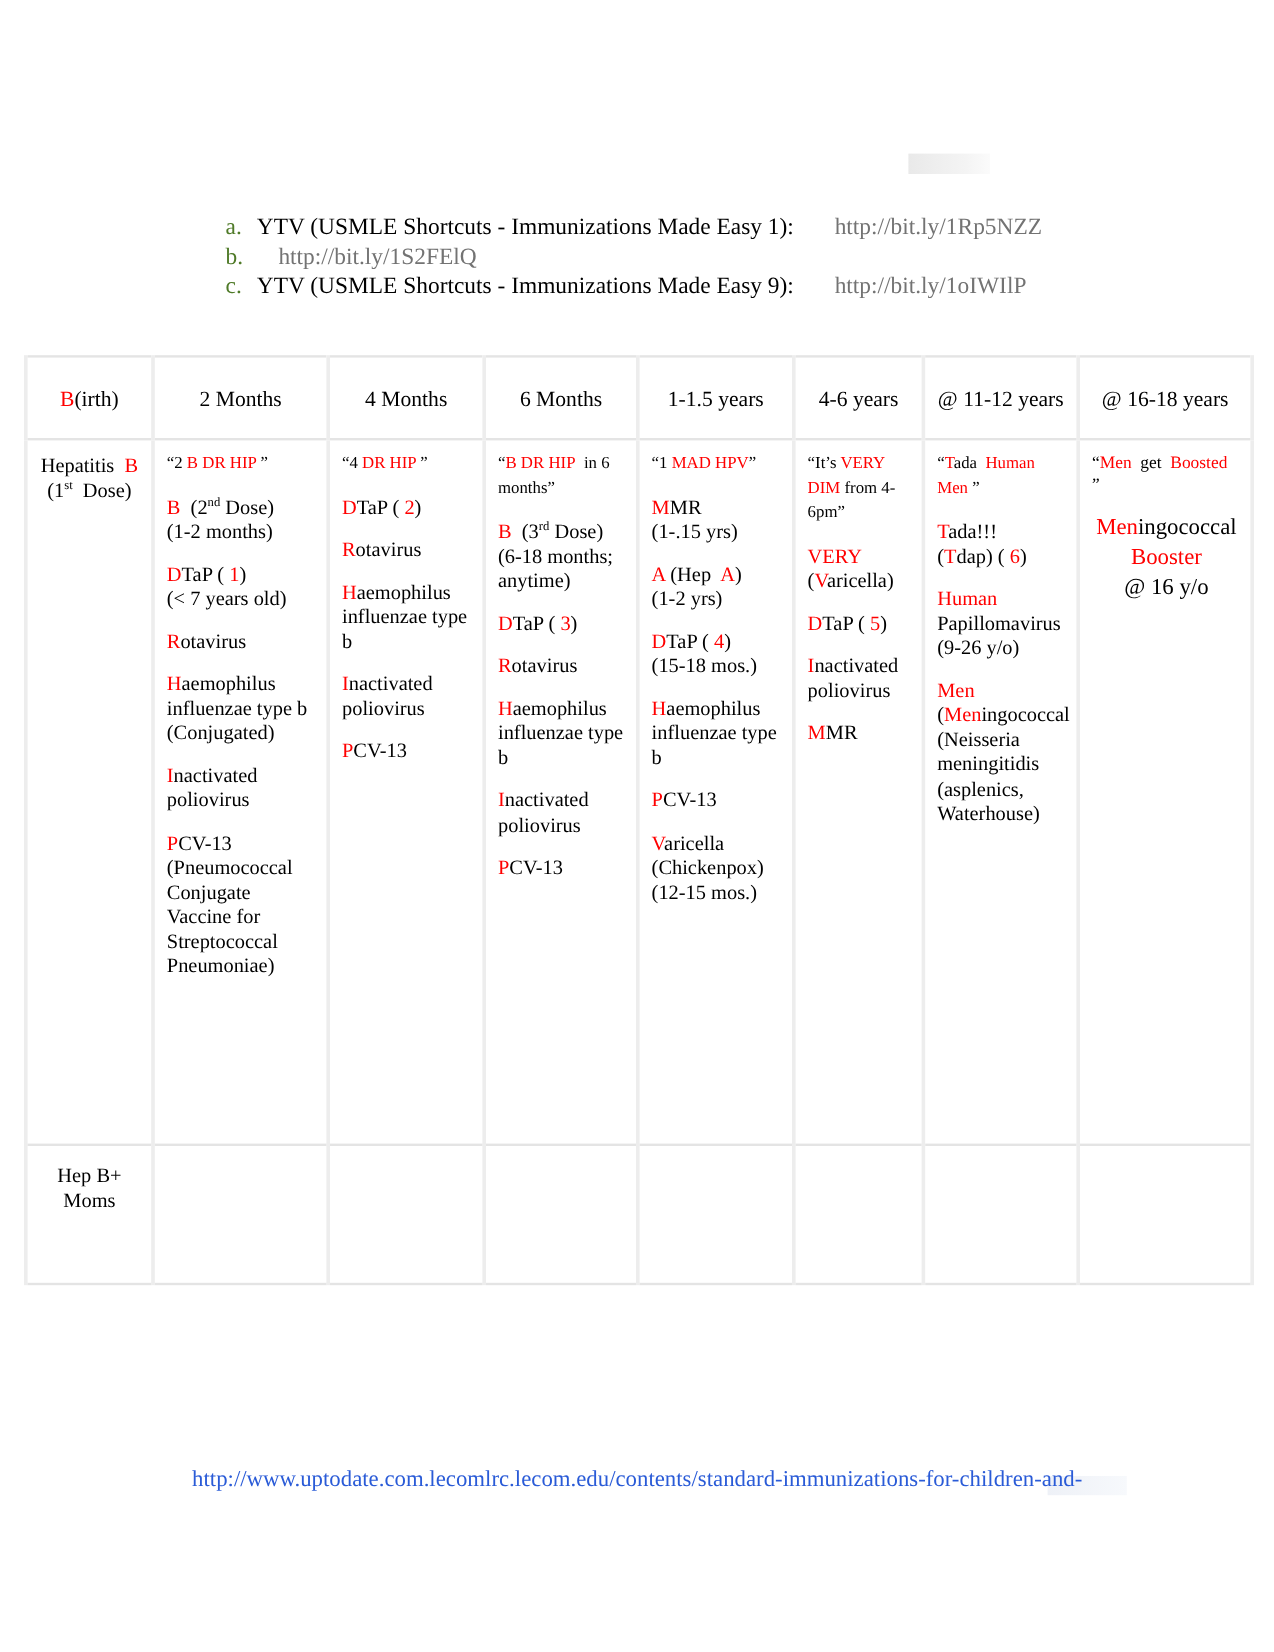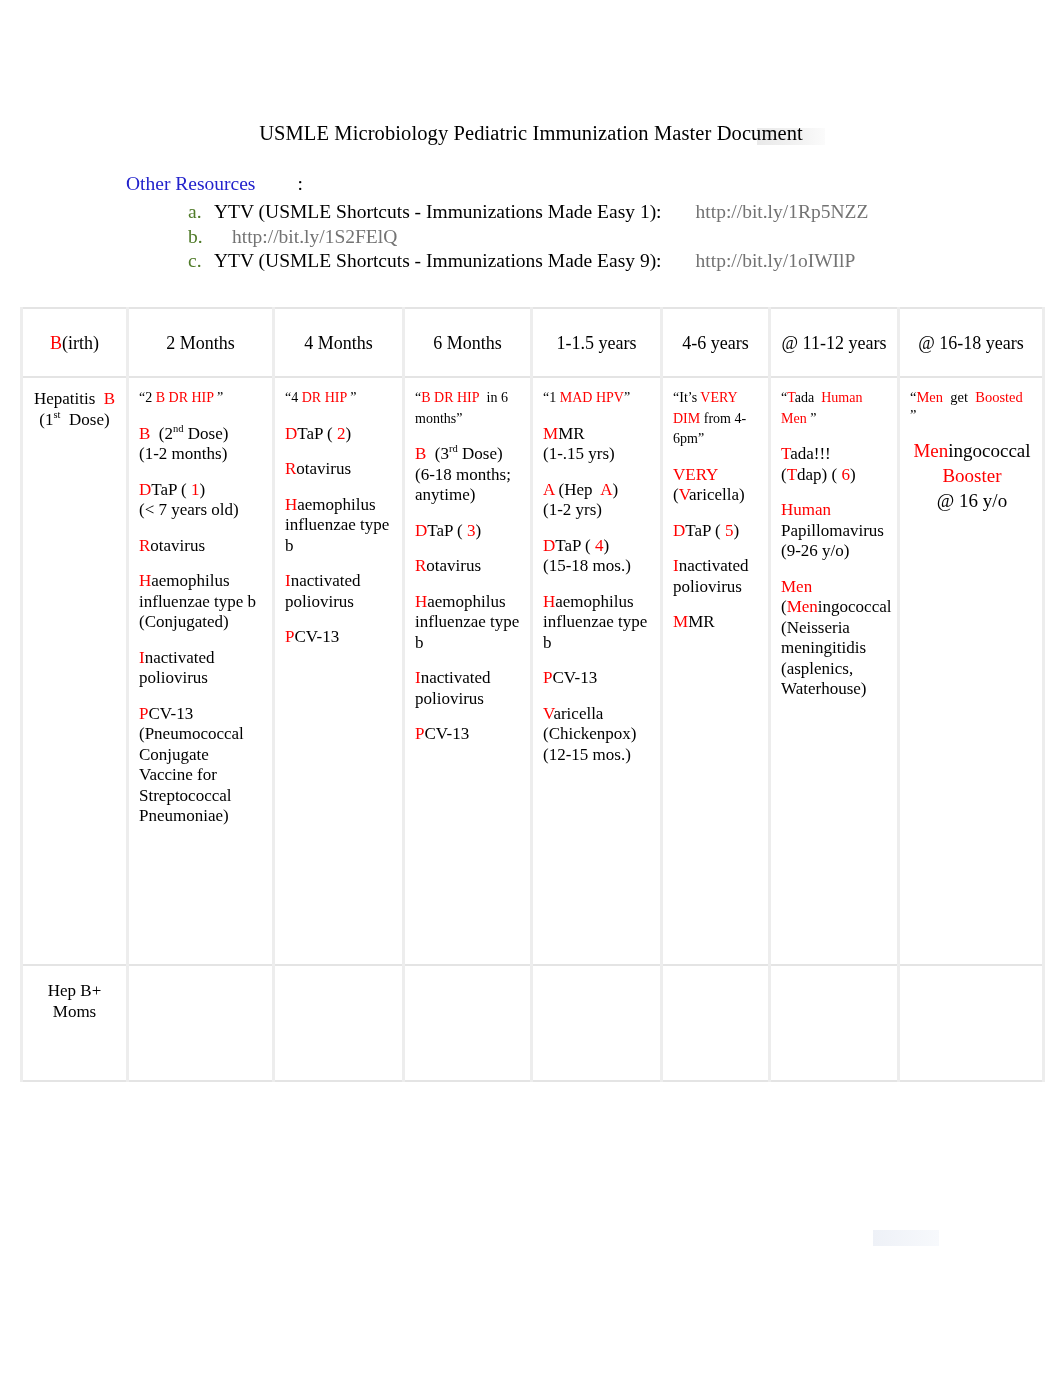--- a/index.html
+++ b/index.html
@@ -68,21 +68,21 @@
     color: #737373;
     margin-left: 34px;
   }
   .res-item.r1 .res-link { margin-left: 34px; }
   .res-item.r2 .res-link { margin-left: 18px; }
   .res-item.r3 .res-link { margin-left: 34px; }
 
   
   .sched-table {
     position: absolute;
-    left: 20px; top: 307px;
+    left: 20px; top: 296px;
     width: 1022px;
     border-collapse: collapse;
     table-layout: fixed;
   }
   .sched-table td, .sched-table th {
     vertical-align: top;
     padding: 0;
     border-top: 2px solid #e4e4e4;
     border-bottom: 2px solid #e4e4e4;
     border-left: 3px solid #ededed;
@@ -145,26 +145,22 @@
     width: 66px; height: 16px;
     background: linear-gradient(to right, #eef1f7, #f7f9fc);
   }
 </style>
 </head>
 <body>
 
 <div class="page">
 
   <div class="title-hl"></div>
-  <div class="doc-title">USMLE Microbiology Pediatric Immunization Master Document</div>
 
   <div class="resources">
-    <div class="res-head">
-      <span>Other Resources</span><span class="colon">:</span>
-    </div>
     <ul class="res-list">
       <li class="res-item r1">
         <span class="res-marker">a.</span>
         <span class="res-text">YTV (USMLE Shortcuts - Immunizations Made Easy 1):</span>
         <span class="res-link">http://bit.ly/1Rp5NZZ</span>
       </li>
       <li class="res-item r2">
         <span class="res-marker">b.</span>
         <span class="res-link">http://bit.ly/1S2FElQ</span>
       </li>
@@ -274,14 +270,15 @@
         <td class="bottom-cell"></td>
         <td class="bottom-cell"></td>
         <td class="bottom-cell"></td>
         <td class="bottom-cell"></td>
         <td class="bottom-cell"></td>
       </tr>
     </tbody>
   </table>
 
   <div class="footer-hl"></div>
+  <div class="footer-link">http://www.uptodate.com.lecomlrc.lecom.edu/contents/standard-immunizations-for-children-and-</div>
 
 </div>
 
 </body></html>

